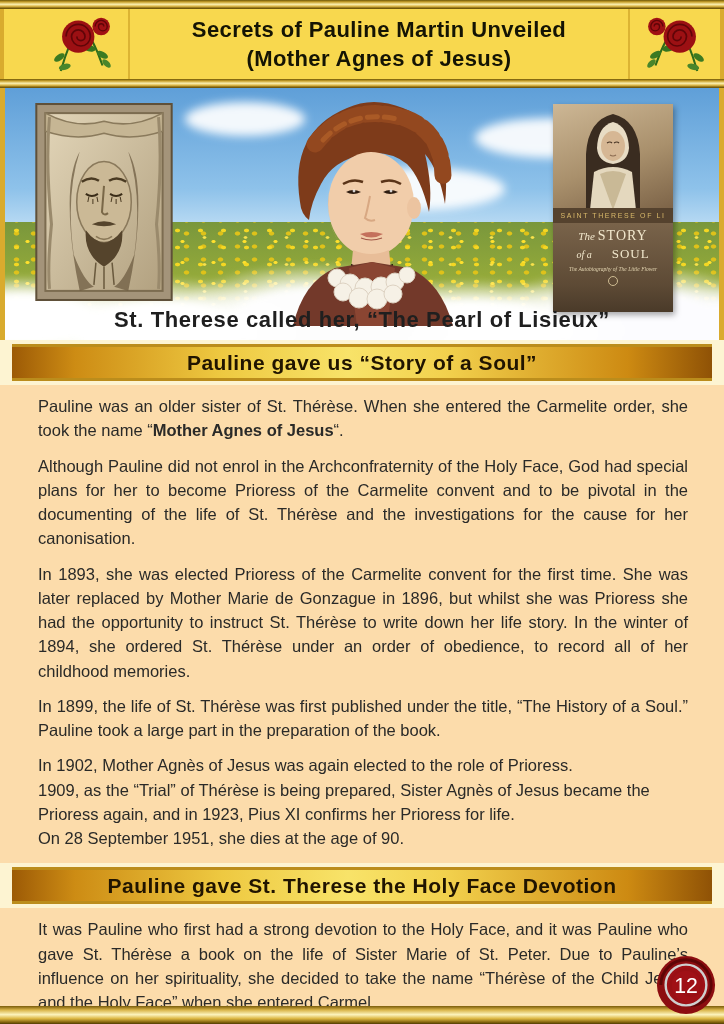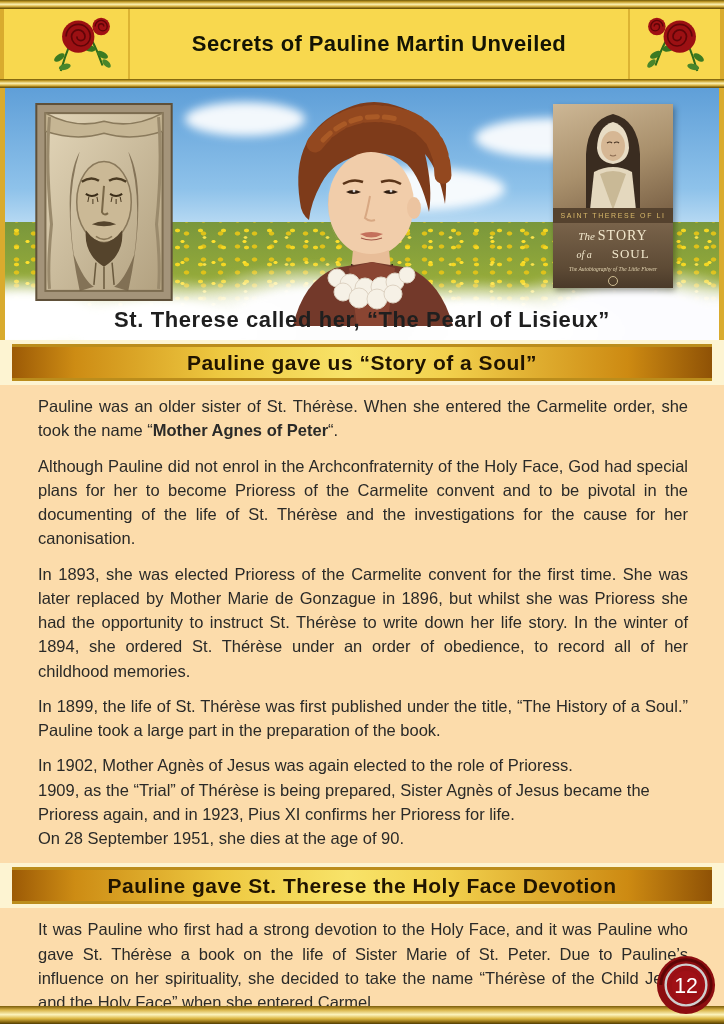--- a/index.html
+++ b/index.html
@@ -51,21 +51,21 @@
       radial-gradient(ellipse 130px 44px at 6% 55%,#fff 55%,rgba(255,255,255,0) 100%),
       radial-gradient(ellipse 160px 54px at 24% 66%,#fff 52%,rgba(255,255,255,0) 100%),
       radial-gradient(ellipse 150px 60px at 44% 58%,#fdfdfd 55%,rgba(255,255,255,0) 100%),
       radial-gradient(ellipse 170px 52px at 64% 66%,#fff 55%,rgba(255,255,255,0) 100%),
       radial-gradient(ellipse 150px 58px at 85% 58%,#fcfcff 55%,rgba(255,255,255,0) 100%),
       radial-gradient(ellipse 120px 46px at 99% 64%,#fff 55%,rgba(255,255,255,0) 100%);}
   .caption{position:absolute;left:0;right:0;bottom:7px;z-index:9;text-align:center;
     font-weight:bold;font-size:22px;letter-spacing:.6px;color:#1f1f1f;}
   .holy-face{position:absolute;left:30px;top:15px;width:138px;height:198px;z-index:4;}
   .pauline{position:absolute;left:232px;top:4px;width:272px;height:234px;z-index:5;}
-  .book{position:absolute;left:548px;top:16px;width:120px;height:184px;z-index:4;
+  .book{position:absolute;left:548px;top:16px;width:120px;height:208px;z-index:4;
     box-shadow:2px 3px 6px rgba(0,0,0,.35);display:flex;flex-direction:column;background:#6e5a40;}
   .book-photo{position:relative;height:104px;background:linear-gradient(160deg,#cdb795 0%,#a9906c 55%,#7d6448 100%);overflow:hidden;}
   .book-photo svg{position:absolute;left:50%;top:6px;transform:translateX(-50%);}
   .book-author{height:15px;background:#55422e;color:#d9b96a;font-size:7px;letter-spacing:1.6px;
     display:flex;align-items:center;justify-content:center;white-space:nowrap;overflow:hidden;}
   .book-bottom{flex:1;background:linear-gradient(180deg,#79634a 0%,#5d4a35 70%,#4a3a29 100%);
     color:#f2e8cd;text-align:center;font-family:"Liberation Serif",serif;padding-top:3px;}
   .book-title-line1 .bt-the{font-style:italic;font-size:11px;margin-right:3px;}
   .book-title-line1 .bt-story{font-size:14px;letter-spacing:1px;}
   .book-title-line2 .bt-ofa{font-style:italic;font-size:10px;margin-right:20px;}
@@ -103,20 +103,21 @@
         <ellipse cx="84" cy="75" rx="8" ry="4" fill="#49862b" transform="rotate(45 84 75)"></ellipse>
         <ellipse cx="58" cy="52" rx="10" ry="5" fill="#35751f" transform="rotate(15 58 52)"></ellipse>
         <circle cx="42" cy="35" r="24" fill="#9c1013"></circle>
         <path d="M42 35 m-18 0 a18 18 0 1 1 36 0 a14 14 0 1 1 -28 0 a10 10 0 1 1 20 0 a6 6 0 1 1 -12 0" fill="none" stroke="#600508" stroke-width="2.5"></path>
         <circle cx="76" cy="20" r="13" fill="#a01114"></circle>
         <path d="M76 20 m-9 0 a9 9 0 1 1 18 0 a6.5 6.5 0 1 1 -13 0 a4 4 0 1 1 8 0" fill="none" stroke="#600508" stroke-width="2"></path>
       </svg>
     </div>
     <div class="header-title">
       <span>Secrets of Pauline Martin Unveiled</span>
+      <span>(Mother Agnes of Jesus)</span>
     </div>
     <div class="header-cell right">
       <svg viewBox="0 0 110 95">
         <path d="M30 45 C24 60 20 72 16 86" stroke="#2e6b1a" stroke-width="3" fill="none"></path>
         <path d="M62 40 C70 55 74 66 78 78" stroke="#2e6b1a" stroke-width="3" fill="none"></path>
         <ellipse cx="14" cy="66" rx="9" ry="4.5" fill="#3c7a22" transform="rotate(-35 14 66)"></ellipse>
         <ellipse cx="22" cy="80" rx="9" ry="4.5" fill="#49862b" transform="rotate(-15 22 80)"></ellipse>
         <ellipse cx="78" cy="62" rx="9" ry="4.5" fill="#3c7a22" transform="rotate(30 78 62)"></ellipse>
         <ellipse cx="84" cy="75" rx="8" ry="4" fill="#49862b" transform="rotate(45 84 75)"></ellipse>
         <ellipse cx="58" cy="52" rx="10" ry="5" fill="#35751f" transform="rotate(15 58 52)"></ellipse>
@@ -223,21 +224,21 @@
 
     <div class="clouds"></div>
     <div class="caption">St. Therese called her, “The Pearl of Lisieux”</div>
   </div>
 
   <div class="banner">
     <div class="banner-inner">Pauline gave us “Story of a Soul”</div>
   </div>
 
   <div class="body-sec">
-    <p><span>Pauline was an older sister of St. Thérèse. When she entered the Carmelite order, she took the name “</span><b>Mother Agnes of Peter</b><span>“.</span></p>
+    <p><span>Pauline was an older sister of St. Thérèse. When she entered the Carmelite order, she took the name “</span><b>Mother Agnes of Jesus</b><span>“.</span></p>
     <p>Although Pauline did not enrol in the Archconfraternity of the Holy Face, God had special plans for her to become Prioress of the Carmelite convent and to be pivotal in the documenting of the life of St. Thérèse and the investigations for the cause for her canonisation.</p>
     <p>In 1893, she was elected Prioress of the Carmelite convent for the first time. She was later replaced by Mother Marie de Gonzague in 1896, but whilst she was Prioress she had the opportunity to instruct St. Thérèse to write down her life story. In the winter of 1894, she ordered St. Thérèse under an order of obedience,  to record all of her childhood memories.</p>
     <p>In 1899, the life of St. Thérèse was first published under the title, “The History of a Soul.” Pauline took a large part in the preparation of the book.</p>
     <p class="lines">
       <span class="line">In 1902, Mother Agnès of Jesus was again elected to the role of Prioress.</span>
       <span class="line">1909, as the “Trial” of Thérèse is being prepared, Sister Agnès of Jesus became the Prioress again, and in 1923, Pius XI confirms her Prioress for life.</span>
       <span class="line">On 28 September 1951, she dies at the age of 90.</span>
     </p>
   </div>
 

